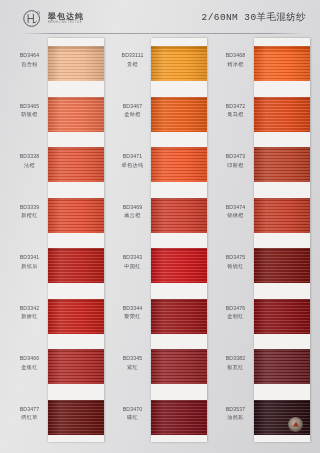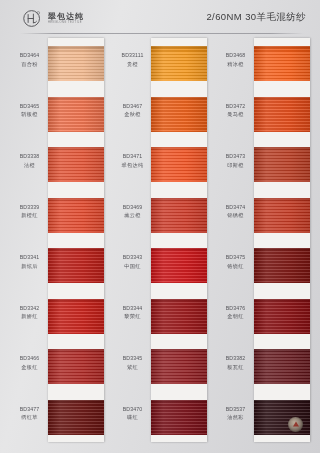--- a/index.html
+++ b/index.html
@@ -29,21 +29,21 @@
     font-size:8px;letter-spacing:1px;color:#4a4a4c;line-height:9px;
     font-weight:bold;white-space:nowrap;
   }
   .logo-en{
     font-size:2.6px;letter-spacing:.5px;color:#7b7b7e;line-height:4px;
     white-space:nowrap;transform:scaleY(1.1);
   }
   .title{
     position:absolute;right:14px;top:11px;
     font-size:9.5px;color:#3c3c3e;letter-spacing:.4px;white-space:nowrap;
-    font-family:Liberation Sans, sans-serif;
+    font-family:Liberation Mono, monospace;
   }
   .rule{
     position:absolute;left:20px;top:33px;width:284px;height:1px;
     background:linear-gradient(90deg,rgba(150,150,155,0) 0%,rgba(140,140,146,.75) 12%,rgba(140,140,146,.75) 88%,rgba(150,150,155,0) 100%);
   }
 
   
   .columns{
     position:absolute;left:0;top:38px;width:320px;height:408px;
   }

